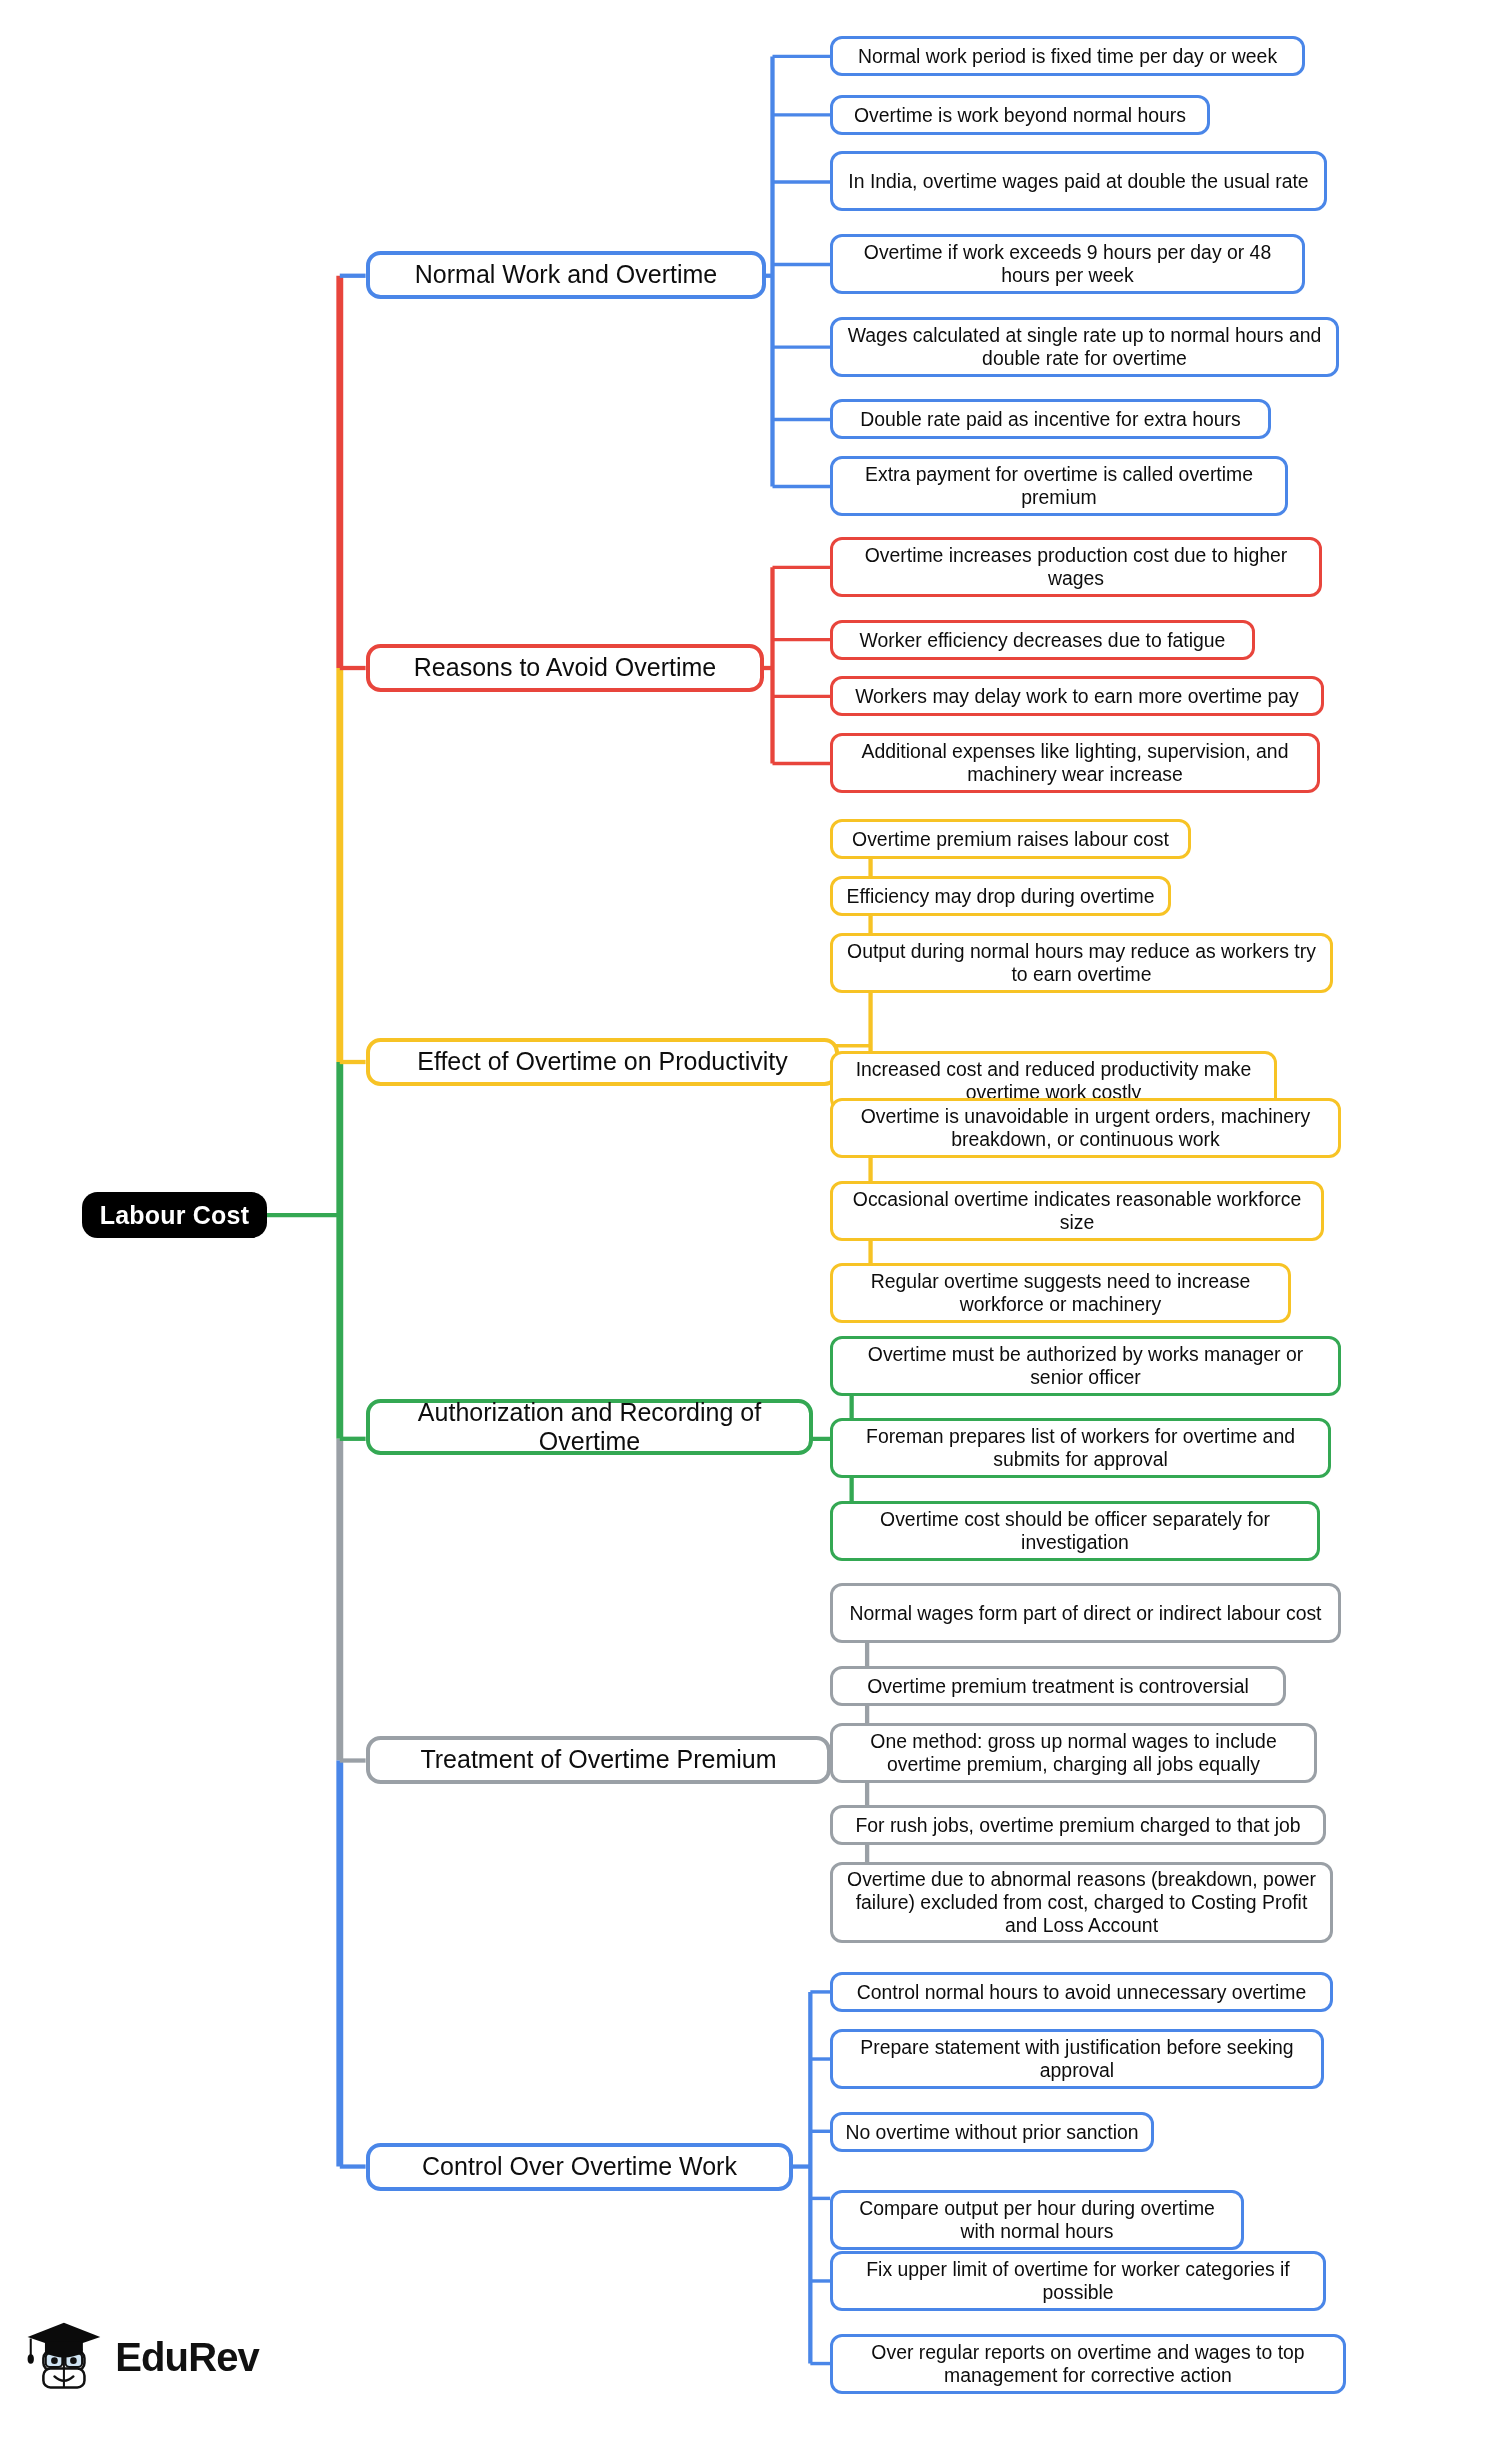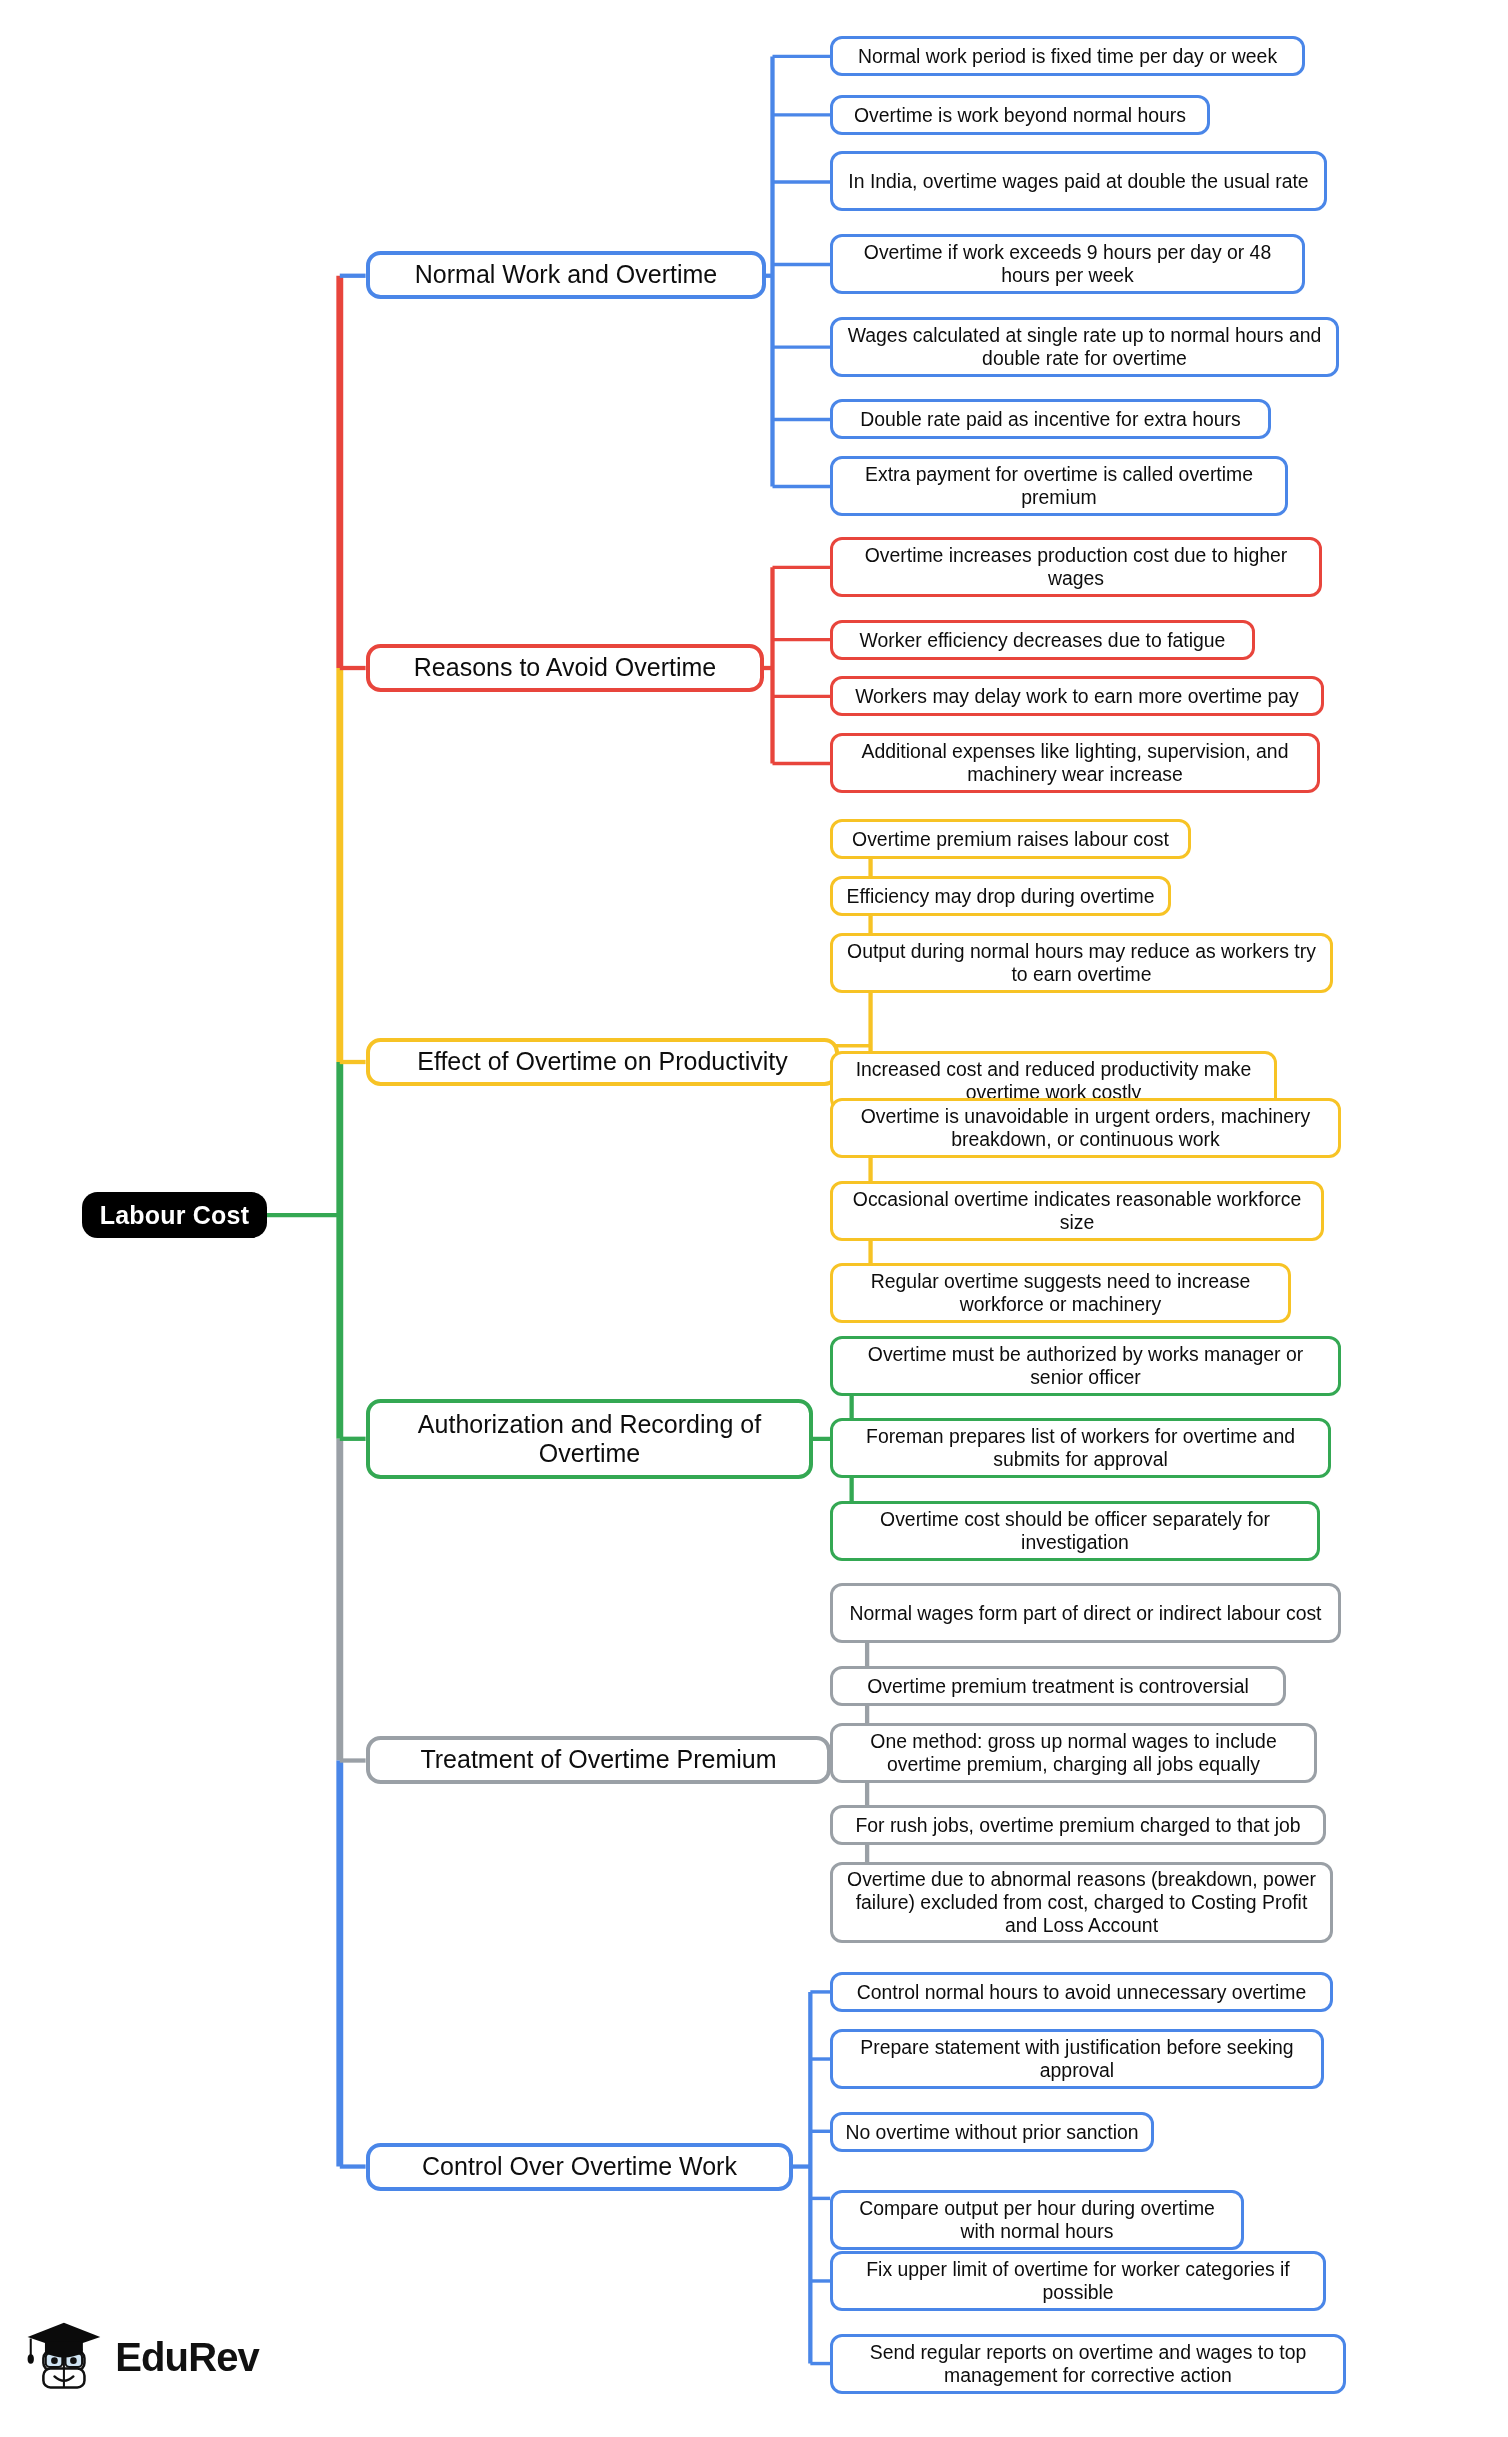--- a/index.html
+++ b/index.html
@@ -183,21 +183,21 @@
       </div>
       <div class="node leaf c-yellow" style="left: 830px; top: 1098px; width: 511px; height: 60px;">
         <span>Overtime is unavoidable in urgent orders, machinery breakdown, or continuous work</span>
       </div>
       <div class="node leaf c-yellow" style="left: 830px; top: 1181px; width: 494px; height: 60px;">
         <span>Occasional overtime indicates reasonable workforce size</span>
       </div>
       <div class="node leaf c-yellow" style="left: 830px; top: 1263px; width: 461px; height: 60px;">
         <span>Regular overtime suggests need to increase workforce or machinery</span>
       </div>
-      <div class="node branch c-green" style="left: 366px; top: 1399px; width: 447px; height: 80px;">
+      <div class="node branch c-green" style="left: 366px; top: 1399px; width: 447px; height: 56px;">
         <span>Authorization and Recording of Overtime</span>
       </div>
       <div class="node leaf c-green" style="left: 830px; top: 1336px; width: 511px; height: 60px;">
         <span>Overtime must be authorized by works manager or senior officer</span>
       </div>
       <div class="node leaf c-green" style="left: 830px; top: 1418px; width: 501px; height: 60px;">
         <span>Foreman prepares list of workers for overtime and submits for approval</span>
       </div>
       <div class="node leaf c-green" style="left: 830px; top: 1501px; width: 490px; height: 60px;">
         <span>Overtime cost should be officer separately for investigation</span>
@@ -232,21 +232,21 @@
       <div class="node leaf c-blue" style="left: 830px; top: 2112px; width: 324px; height: 40px;">
         <span>No overtime without prior sanction</span>
       </div>
       <div class="node leaf c-blue" style="left: 830px; top: 2168px; width: 414px; height: 60px; margin-top: 22px;">
         <span>Compare output per hour during overtime with normal hours</span>
       </div>
       <div class="node leaf c-blue" style="left: 830px; top: 2251px; width: 496px; height: 60px; text-align: center;">
         <span>Fix upper limit of overtime for worker categories if possible</span>
       </div>
       <div class="node leaf c-blue" style="left: 830px; top: 2334px; width: 516px; height: 60px;">
-        <span>Send regular reports on overtime and wages to top management for corrective action</span>
+        <span>Over regular reports on overtime and wages to top management for corrective action</span>
       </div>
     </div>
 
   <div id="logo">
     <svg width="79" height="79" viewBox="0 0 100 100">
 
       <rect x="22" y="42" width="52" height="24" rx="9" fill="#ffffff" stroke="#111" stroke-width="3.2"></rect>
       <rect x="22" y="64" width="52" height="24" rx="9" fill="#ffffff" stroke="#111" stroke-width="3.2"></rect>
 
       <rect x="25" y="45" width="21" height="17" rx="5" fill="#cfe3f2" stroke="#111" stroke-width="2.6"></rect>

